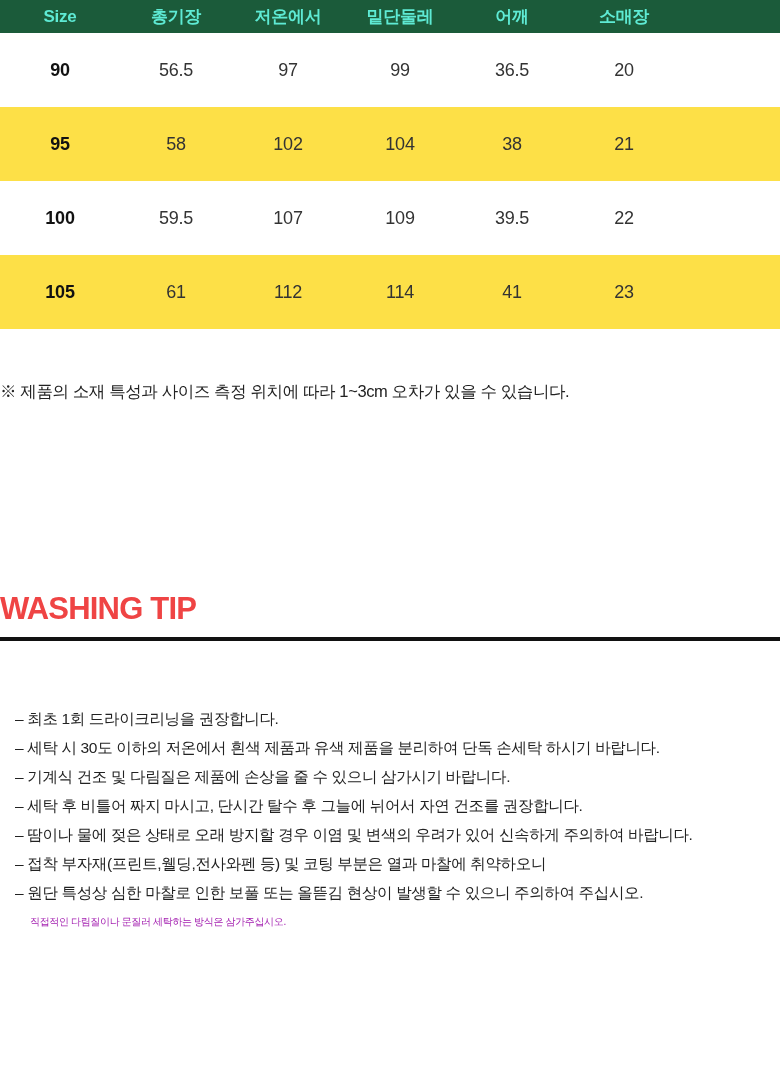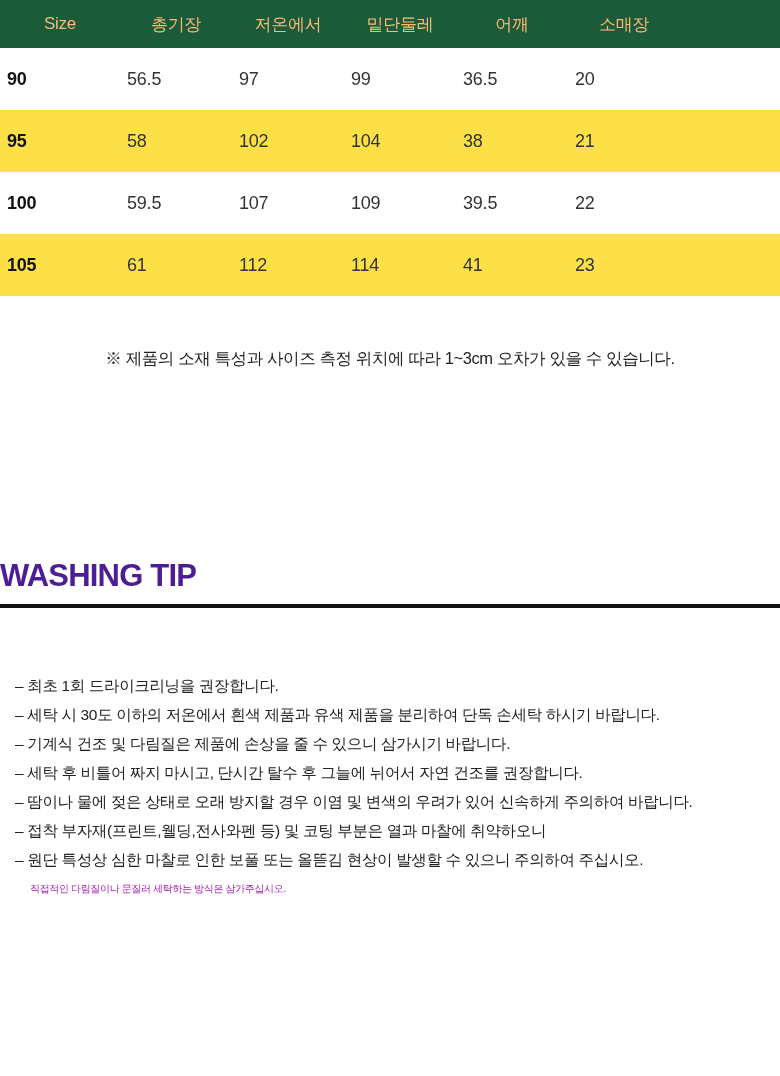--- a/index.html
+++ b/index.html
@@ -21,33 +21,33 @@
   }
 
   
   .size-table {
     width: 780px;
     border-collapse: collapse;
     table-layout: fixed;
   }
   .size-table thead th {
     background: #1b5b3a;
-    color: #fdba74;
+    color: #5eead4;
     font-size: 17px;
-    font-weight: normal;
-    height: 48px;
+    font-weight: bold;
+    height: 33px;
     padding: 0;
     text-align: center;
     letter-spacing: -0.3px;
   }
   .size-table tbody td {
     height: 48px;
     font-size: 18px;
-    text-align: left;
-    padding: 7px;
+    text-align: center;
+    padding: 13px;
     color: #333333;
     letter-spacing: -0.2px;
   }
   .size-table tbody tr.odd td {
     background: #ffffff;
   }
   .size-table tbody tr.even td {
     background: #fde047;
   }
   .size-table tbody td.size-col {
@@ -60,35 +60,34 @@
   .col-1     { width: 112px; }
   .col-2     { width: 112px; }
   .col-3     { width: 112px; }
   .col-4     { width: 112px; }
   .col-5     { width: 112px; }
   .col-pad   { width: 100px; }
 
   
   .note {
     margin-top: 52px;
-    text-align: center;
     font-size: 16.5px;
     color: #222222;
     letter-spacing: -0.4px;
   }
 
   
   .washing-head {
     margin-top: 190px;
     padding-left: 0;
   }
   .washing-title {
     font-size: 31px;
     font-weight: bold;
-    color: #4c1d95;
+    color: #ef4444;
     letter-spacing: -0.8px;
     padding-left: 0px;
     line-height: 1.05;
   }
   .rule {
     margin-top: 11px;
     height: 4px;
     background: #111111;
     width: 780px;
   }

